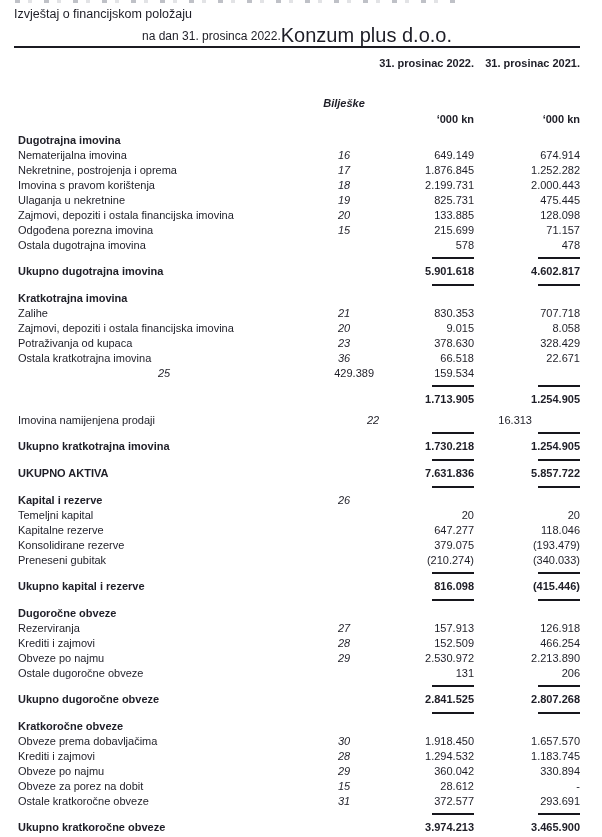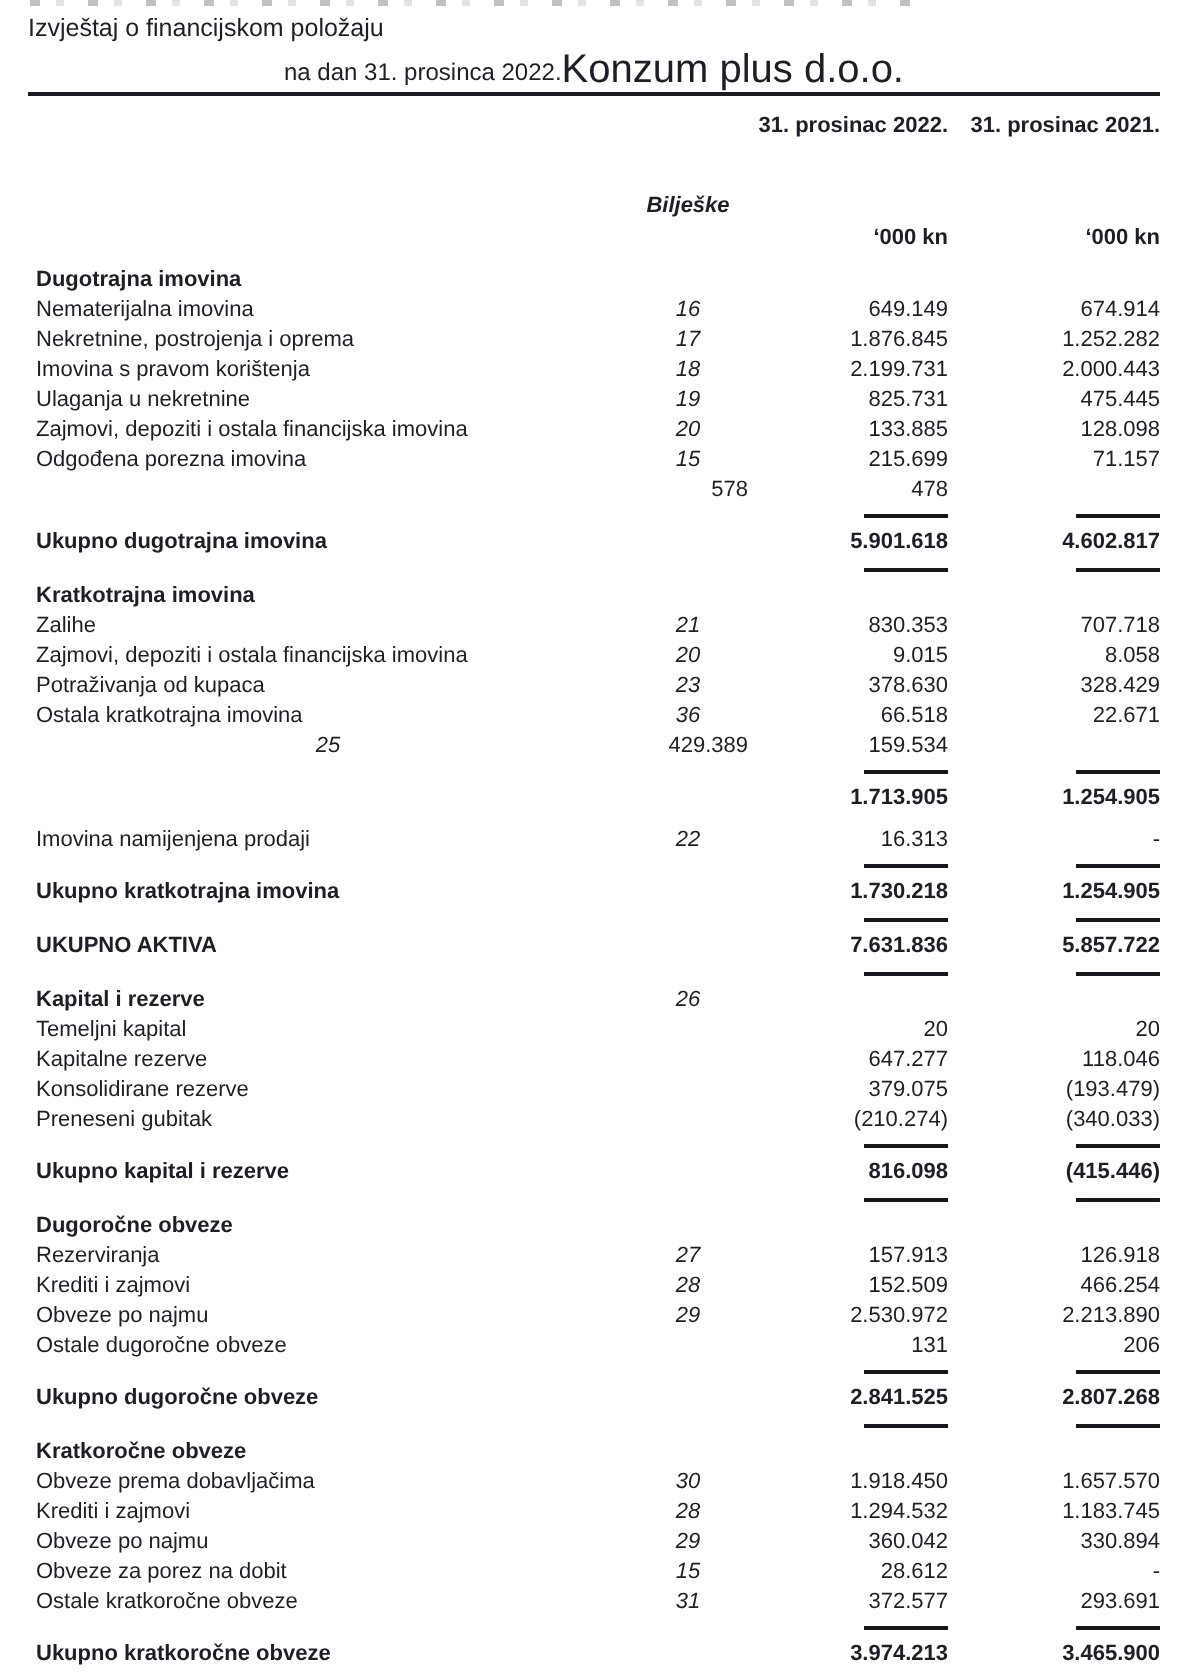--- a/index.html
+++ b/index.html
@@ -36,21 +36,21 @@
   #rows { margin-top:8px; }
   .row { font-size:11px; line-height:15px; }
   .c-label { padding-left:4px; white-space:nowrap; overflow:visible; }
   .c-note  { text-align:center; font-style:italic; }
   .c-val   { text-align:right; white-space:nowrap; }
 
   .section .c-label { font-weight:700; }
   .total   { margin-top:5px; margin-bottom:5px; }
   .total .c-label, .total .c-val { font-weight:700; }
   .subtotal .c-val { font-weight:700; }
-  .gap-before { margin-top:6px; }
+  .gap-before { margin-top:6px;gap:29px; }
 
   .rule-row  { margin:4px 0 5px; }
   .rule-cell { display:flex; justify-content:flex-end; }
   .rule-line { width:42px; border-top:2px solid #17171d; }
 </style>
 </head>
 <body>
 
 <div class="page">
   <div class="top-artifact"></div>
@@ -115,20 +115,21 @@
         <div class="c-val">133.885</div>
         <div class="c-val">128.098</div>
       </div>
       <div class="row grid item">
         <div class="c-label">Odgođena porezna imovina</div>
         <div class="c-note">15</div>
         <div class="c-val">215.699</div>
         <div class="c-val">71.157</div>
       </div>
       <div class="row grid item">
+        <div class="c-label">Ostala dugotrajna imovina</div>
         <div class="c-note"></div>
         <div class="c-val">578</div>
         <div class="c-val">478</div>
       </div>
       <div class="rule-row grid">
         <div class=""></div>
         <div class=""></div>
         <div class="rule-cell">
           <span class="rule-line"></span>
         </div>

